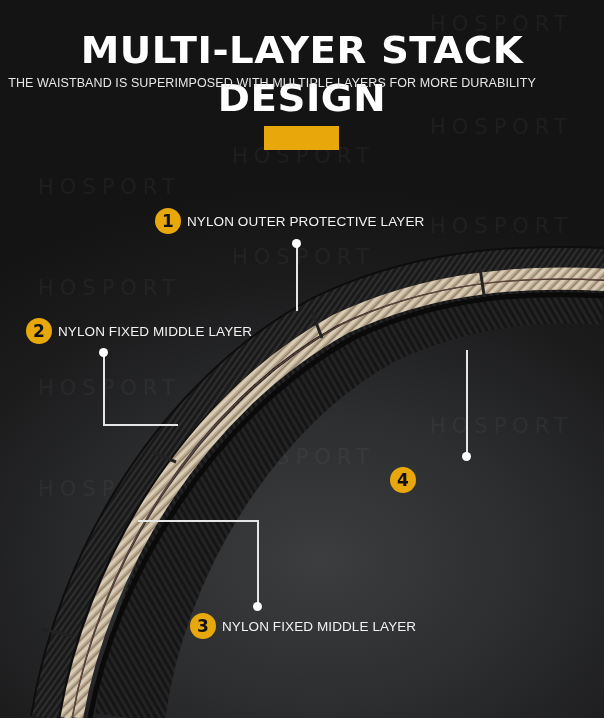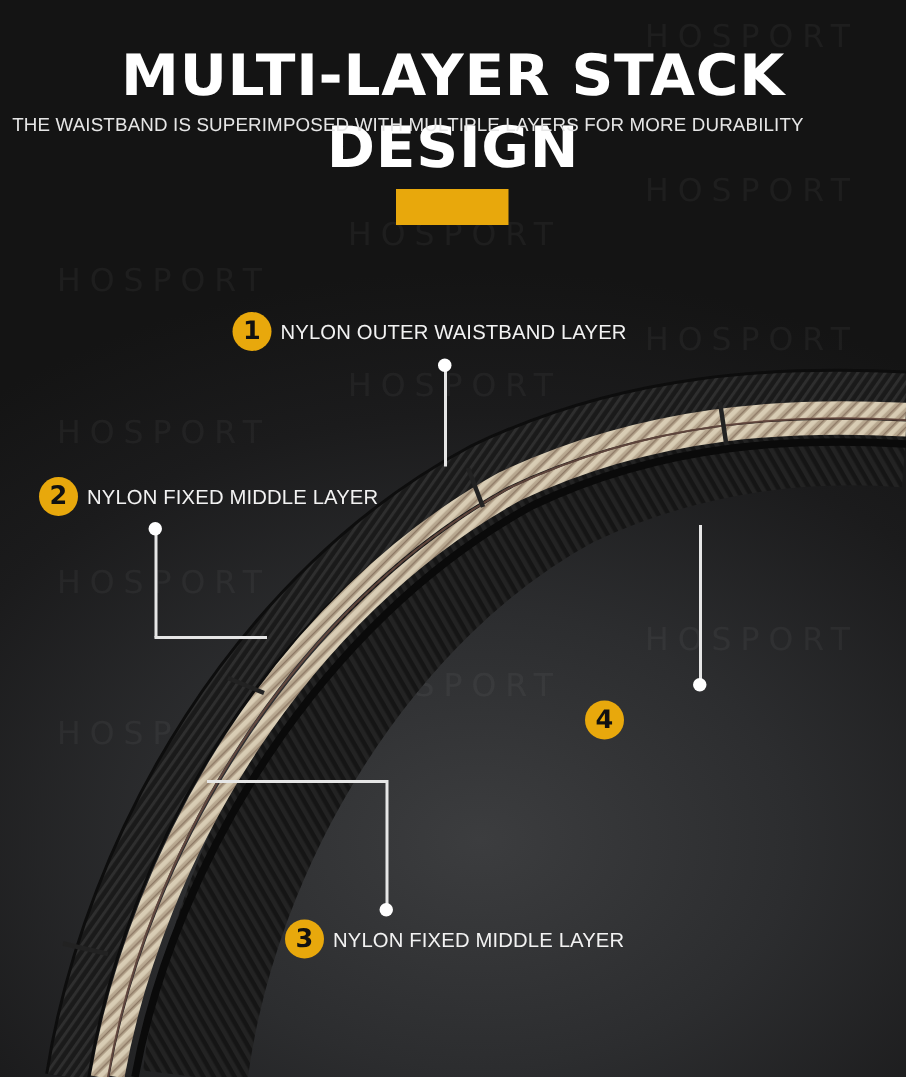--- a/index.html
+++ b/index.html
@@ -94,21 +94,21 @@
     <line x1="152" y1="452" x2="176" y2="462" stroke="#222" stroke-width="3"></line>
     <line x1="312" y1="312" x2="322" y2="338" stroke="#222" stroke-width="3"></line>
     <line x1="480" y1="268" x2="484" y2="295" stroke="#222" stroke-width="3"></line>
     <line x1="42" y1="629" x2="72" y2="636" stroke="#222" stroke-width="3"></line>
   </svg>
 
   <div class="line" style="left:296px;top:243px;width:1.5px;height:68px;"></div>
   <div class="dot" style="left:292px;top:239px;"></div>
   <div class="callout" style="left:155px;top:208px;">
     <div class="badge">1</div>
-    <div class="label">NYLON OUTER WAISTBAND LAYER</div>
+    <div class="label">NYLON OUTER PROTECTIVE LAYER</div>
   </div>
 
   <div class="line" style="left:103px;top:353px;width:1.5px;height:72px;"></div>
   <div class="line" style="left:103px;top:424px;width:75px;height:1.5px;"></div>
   <div class="dot" style="left:99px;top:348px;"></div>
   <div class="callout" style="left:26px;top:318px;">
     <div class="badge">2</div>
     <div class="label">NYLON FIXED MIDDLE LAYER</div>
   </div>
 

